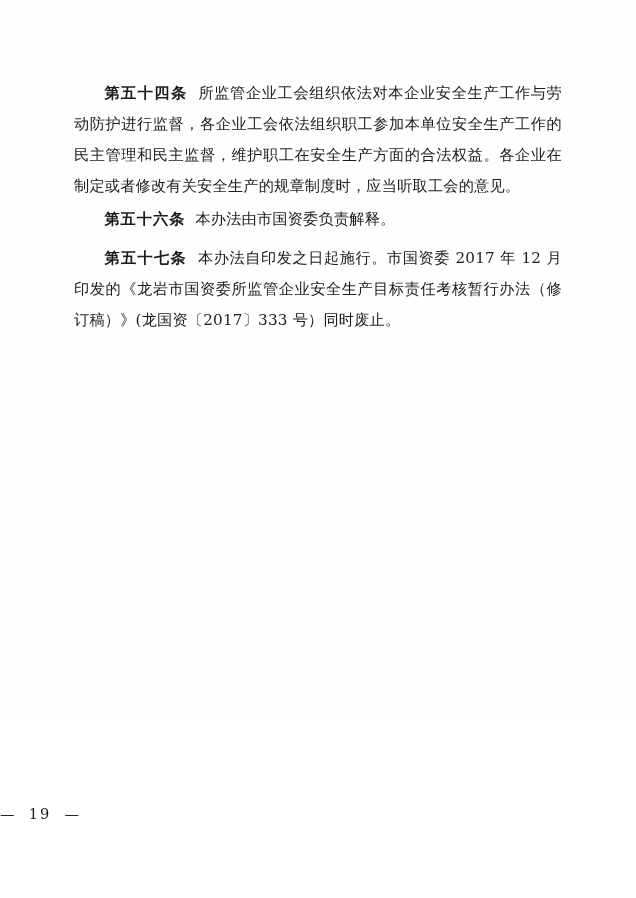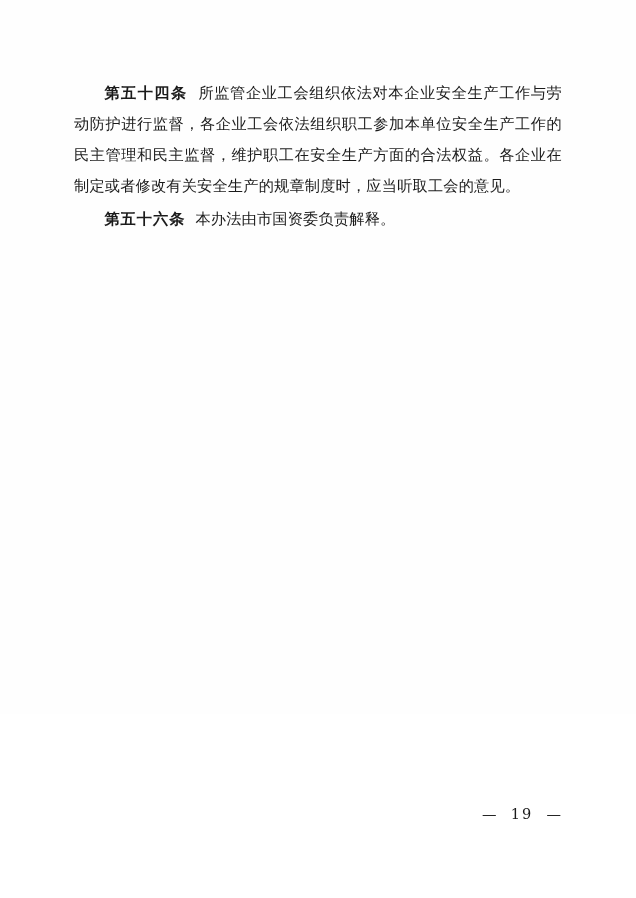--- a/index.html
+++ b/index.html
@@ -42,41 +42,42 @@
   }
   .art-label {
     font-weight: bold;
     letter-spacing: 1px;
   }
   .footer {
     position: absolute;
     left: 0;
     right: 74px;
     top: 806px;
-    text-align: right;
+    text-align: left;
     font-size: 14.5px;
     letter-spacing: 2px;
     color: #1b1b1b;
   }
   .pagenum-dash {
     letter-spacing: 1px;
   }
 </style>
 </head>
 <body>
 
 <div class="page">
 
   <div class="content">
 
     <p class="para"><span class="art-label">第五十四条</span>&nbsp;&nbsp;<span>所监管企业工会组织依法对本企业安全生产工作与劳动防护进行监督，各企业工会依法组织职工参加本单位安全生产工作的民主管理和民主监督，维护职工在安全生产方面的合法权益。各企业在制定或者修改有关安全生产的规章制度时，应当听取工会的意见。</span></p>
 
 
     <p class="para tight"><span class="art-label">第五十六条</span>&nbsp;&nbsp;<span>本办法由市国资委负责解释。</span></p>
 
+    <p class="para"><span class="art-label">第五十七条</span>&nbsp;&nbsp;<span>本办法自印发之日起施行。市国资委 2017 年 12 月印发的《龙岩市国资委所监管企业安全生产目标责任考核暂行办法（修订稿）》(龙国资〔2017〕333 号）同时废止。</span></p>
 
   </div>
 
   <div class="footer">
     <span class="pagenum-dash">—</span>
     &nbsp;<span>19</span>&nbsp;
     <span class="pagenum-dash">—</span>
   </div>
 
 </div>

